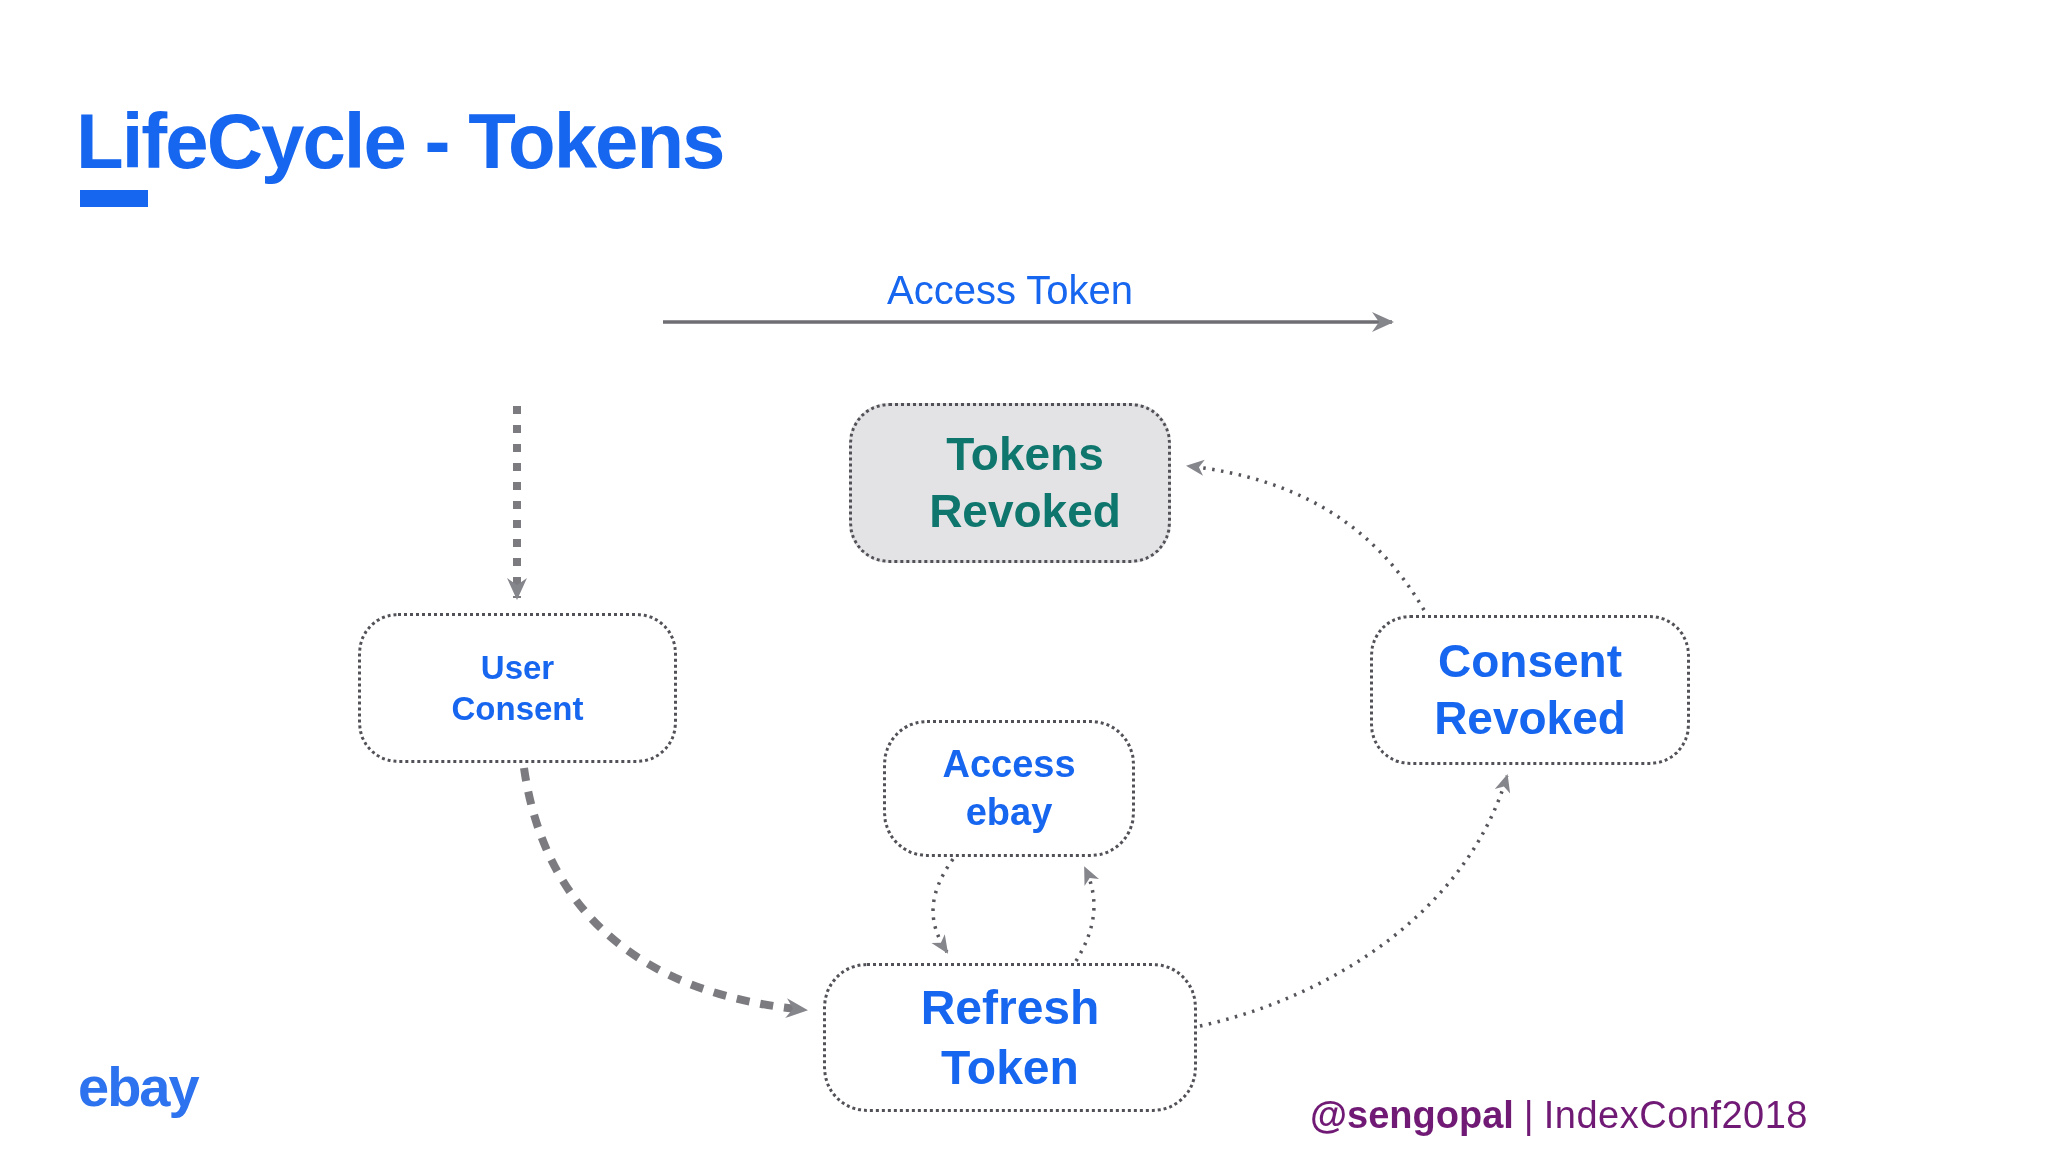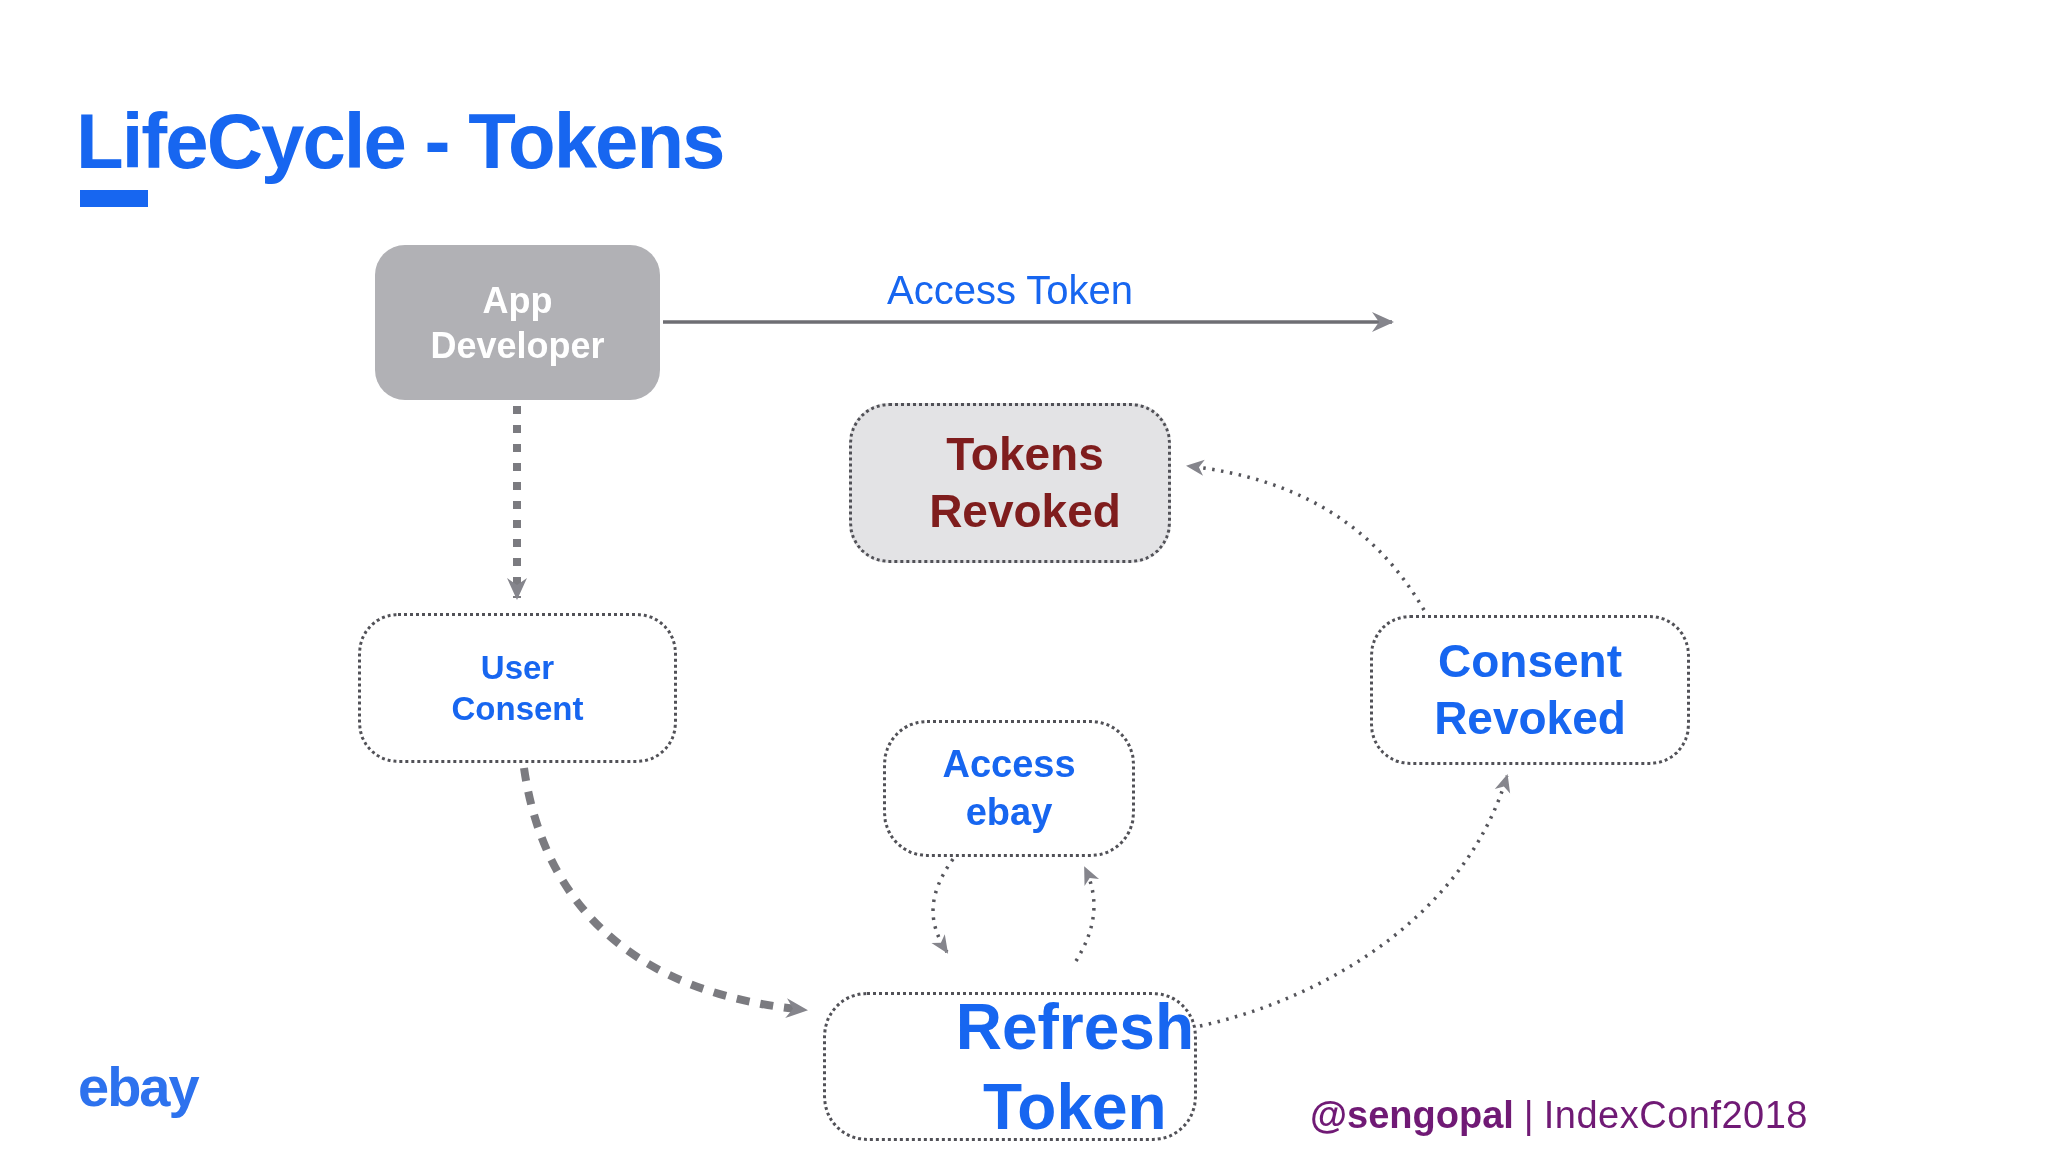--- a/index.html
+++ b/index.html
@@ -62,30 +62,30 @@
   .node-dotted {
     background: #ffffff;
     border: 3px dotted #515157;
     border-radius: 40px;
     color: #1766f0;
   }
   .node-revoked {
     background: #e3e3e5;
     border: 3px dotted #515157;
     border-radius: 40px;
-    color: #7f1d1d;
+    color: #0f766e;
     padding-left: 30px;
   }
   #app-developer   { left: 375px;  top: 245px; width: 285px; height: 155px; font-size: 36px; }
   #resource-api    { left: 1400px; top: 247px; width: 292px; height: 153px; font-size: 36px; }
   #tokens-revoked  { left: 849px;  top: 403px; width: 322px; height: 160px; font-size: 46px; }
   #user-consent    { left: 358px;  top: 613px; width: 319px; height: 150px; font-size: 33px; }
   #consent-revoked { left: 1370px; top: 615px; width: 320px; height: 150px; font-size: 46px; }
   #access-token    { left: 883px;  top: 720px; width: 252px; height: 137px; font-size: 38px; border-radius: 44px; }
-  #refresh-token   { left: 823px;  top: 992px; width: 374px; height: 149px; font-size: 64px; border-radius: 44px; justify-content: flex-end; }
+  #refresh-token   { left: 823px;  top: 963px; width: 374px; height: 149px; font-size: 48px; border-radius: 44px; }
   .edge-label {
     position: absolute;
     left: 860px;
     top: 268px;
     width: 300px;
     text-align: center;
     font-size: 40px;
     font-weight: 400;
     color: #1766f0;
     white-space: nowrap;
@@ -139,24 +139,20 @@
 
     <path d="M 1076 961 C 1097 927, 1099 898, 1085 868" fill="none" stroke="#55555b" stroke-width="3.5" stroke-dasharray="2.5 6.5" marker-end="url(#ah-s)"></path>
 
     <path d="M 1200 1026 C 1336 996, 1468 908, 1507 776" fill="none" stroke="#55555b" stroke-width="3.5" stroke-dasharray="2.5 6.5" marker-end="url(#ah-s)"></path>
 
     <path d="M 1424 610 C 1374 524, 1296 478, 1188 466" fill="none" stroke="#55555b" stroke-width="3.5" stroke-dasharray="2.5 6.5" marker-end="url(#ah-s)"></path>
   </svg>
 
   <div class="edge-label">Access Token</div>
 
-  <div class="node node-gray" id="app-developer">
-    <span class="node-label">App
-Developer</span>
-  </div>
 
 
   <div class="node node-revoked" id="tokens-revoked">
     <span class="node-label">Tokens
 Revoked</span>
   </div>
 
   <div class="node node-dotted" id="user-consent">
     <span class="node-label">User
 Consent</span>

